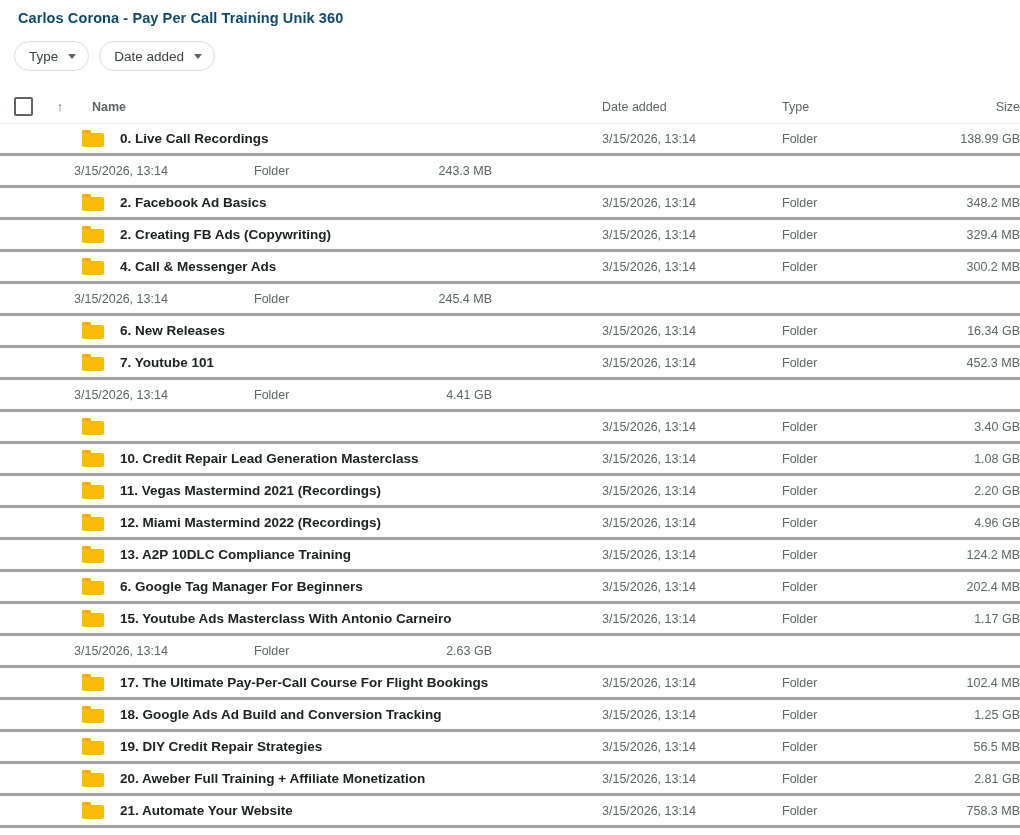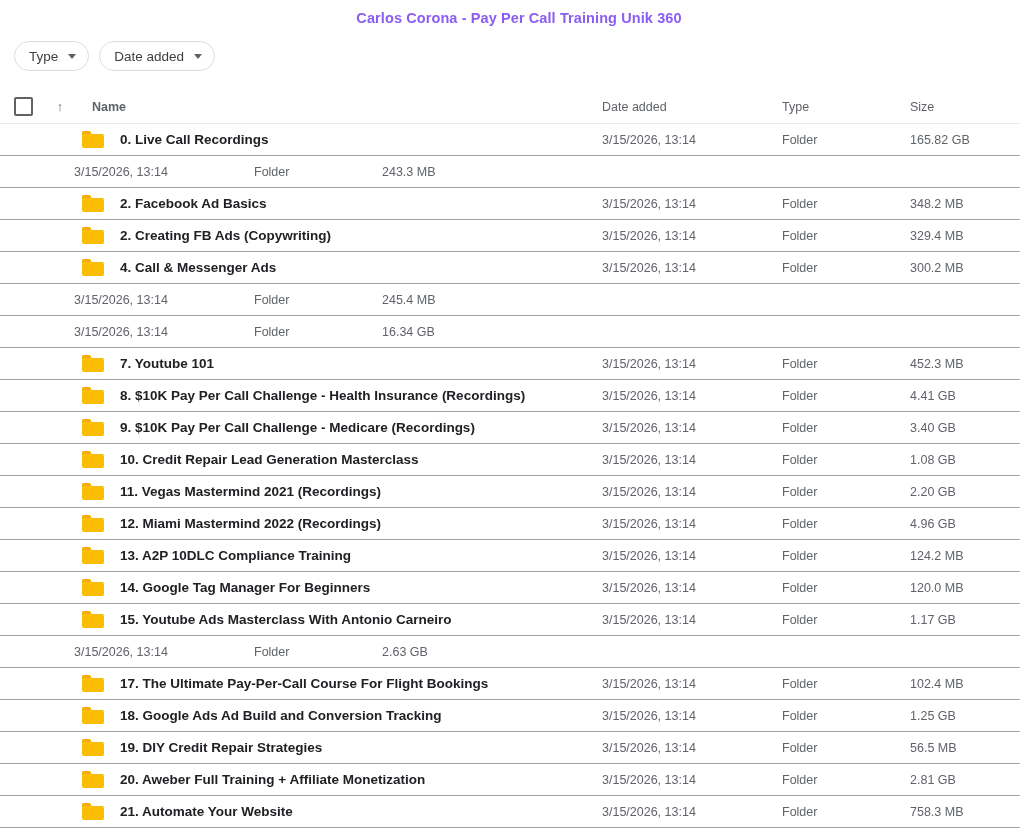--- a/index.html
+++ b/index.html
@@ -9,24 +9,23 @@
     width: 1020px;
     height: 835px;
     background: #ffffff;
     font-family: "Liberation Sans", sans-serif;
     color: #202124;
     overflow: hidden;
   }
   .page-title {
     font-size: 14.5px;
     font-weight: bold;
-    color: #8b5cf6;
+    color: #0c4a6e;
     padding: 10px 0 0 18px;
     letter-spacing: 0.1px;
-    text-align: center;
   }
   .filter-bar {
     display: flex;
     align-items: center;
     gap: 10px;
     padding: 14px 0 0 14px;
     height: 46px;
   }
   .chip {
     display: inline-flex;
@@ -78,30 +77,30 @@
     flex: 0 0 28px;
     display: flex;
     align-items: center;
     justify-content: center;
     color: #5f6368;
     font-size: 13px;
   }
   .col-name { flex: 1 1 auto; padding-left: 18px; font-weight: bold; }
   .col-date { flex: 0 0 180px; }
   .col-type { flex: 0 0 128px; }
-  .col-size { flex: 0 0 110px; }
+  .col-size { flex: 0 0 110px; text-align: right; }
 
   .rows { }
   .row {
     display: flex;
     align-items: center;
     height: 32px;
     font-size: 13.5px;
     color: #202124;
-    border-bottom: 1px solid #a3a3a3;
+    border-bottom: 3px solid #a3a3a3;
     cursor: pointer;
   }
   .row .col-check { }
   .row .col-name {
     display: flex;
     align-items: center;
     padding-left: 0;
     overflow: hidden;
   }
   .folder-icon {
@@ -166,21 +165,21 @@
       <div class="col-sort"></div>
       <div class="col-name">
         <span class="folder-icon">
           <span class="tab"></span>
           <span class="body"></span>
         </span>
         <span class="name-text">0. Live Call Recordings</span>
       </div>
       <div class="col-date cell-muted">3/15/2026, 13:14</div>
       <div class="col-type cell-muted">Folder</div>
-      <div class="col-size cell-muted">165.82 GB</div>
+      <div class="col-size cell-muted">138.99 GB</div>
     </div>
     <div class="row">
       <div class="col-check"></div>
       <div class="col-sort"></div>
       <div class="col-date cell-muted">3/15/2026, 13:14</div>
       <div class="col-type cell-muted">Folder</div>
       <div class="col-size cell-muted">243.3 MB</div>
     </div>
     <div class="row">
       <div class="col-check"></div>
@@ -227,20 +226,27 @@
     <div class="row">
       <div class="col-check"></div>
       <div class="col-sort"></div>
       <div class="col-date cell-muted">3/15/2026, 13:14</div>
       <div class="col-type cell-muted">Folder</div>
       <div class="col-size cell-muted">245.4 MB</div>
     </div>
     <div class="row">
       <div class="col-check"></div>
       <div class="col-sort"></div>
+      <div class="col-name">
+        <span class="folder-icon">
+          <span class="tab"></span>
+          <span class="body"></span>
+        </span>
+        <span class="name-text">6. New Releases</span>
+      </div>
       <div class="col-date cell-muted">3/15/2026, 13:14</div>
       <div class="col-type cell-muted">Folder</div>
       <div class="col-size cell-muted">16.34 GB</div>
     </div>
     <div class="row">
       <div class="col-check"></div>
       <div class="col-sort"></div>
       <div class="col-name">
         <span class="folder-icon">
           <span class="tab"></span>
@@ -248,40 +254,32 @@
         </span>
         <span class="name-text">7. Youtube 101</span>
       </div>
       <div class="col-date cell-muted">3/15/2026, 13:14</div>
       <div class="col-type cell-muted">Folder</div>
       <div class="col-size cell-muted">452.3 MB</div>
     </div>
     <div class="row">
       <div class="col-check"></div>
       <div class="col-sort"></div>
-      <div class="col-name">
-        <span class="folder-icon">
-          <span class="tab"></span>
-          <span class="body"></span>
-        </span>
-        <span class="name-text">8. $10K Pay Per Call Challenge - Health Insurance (Recordings)</span>
-      </div>
       <div class="col-date cell-muted">3/15/2026, 13:14</div>
       <div class="col-type cell-muted">Folder</div>
       <div class="col-size cell-muted">4.41 GB</div>
     </div>
     <div class="row">
       <div class="col-check"></div>
       <div class="col-sort"></div>
       <div class="col-name">
         <span class="folder-icon">
           <span class="tab"></span>
           <span class="body"></span>
         </span>
-        <span class="name-text">9. $10K Pay Per Call Challenge - Medicare (Recordings)</span>
       </div>
       <div class="col-date cell-muted">3/15/2026, 13:14</div>
       <div class="col-type cell-muted">Folder</div>
       <div class="col-size cell-muted">3.40 GB</div>
     </div>
     <div class="row">
       <div class="col-check"></div>
       <div class="col-sort"></div>
       <div class="col-name">
         <span class="folder-icon">
@@ -337,25 +335,25 @@
       <div class="col-size cell-muted">124.2 MB</div>
     </div>
     <div class="row">
       <div class="col-check"></div>
       <div class="col-sort"></div>
       <div class="col-name">
         <span class="folder-icon">
           <span class="tab"></span>
           <span class="body"></span>
         </span>
-        <span class="name-text">14. Google Tag Manager For Beginners</span>
-      </div>
-      <div class="col-date cell-muted">3/15/2026, 13:14</div>
-      <div class="col-type cell-muted">Folder</div>
-      <div class="col-size cell-muted">120.0 MB</div>
+        <span class="name-text">6. Google Tag Manager For Beginners</span>
+      </div>
+      <div class="col-date cell-muted">3/15/2026, 13:14</div>
+      <div class="col-type cell-muted">Folder</div>
+      <div class="col-size cell-muted">202.4 MB</div>
     </div>
     <div class="row">
       <div class="col-check"></div>
       <div class="col-sort"></div>
       <div class="col-name">
         <span class="folder-icon">
           <span class="tab"></span>
           <span class="body"></span>
         </span>
         <span class="name-text">15. Youtube Ads Masterclass With Antonio Carneiro</span>

